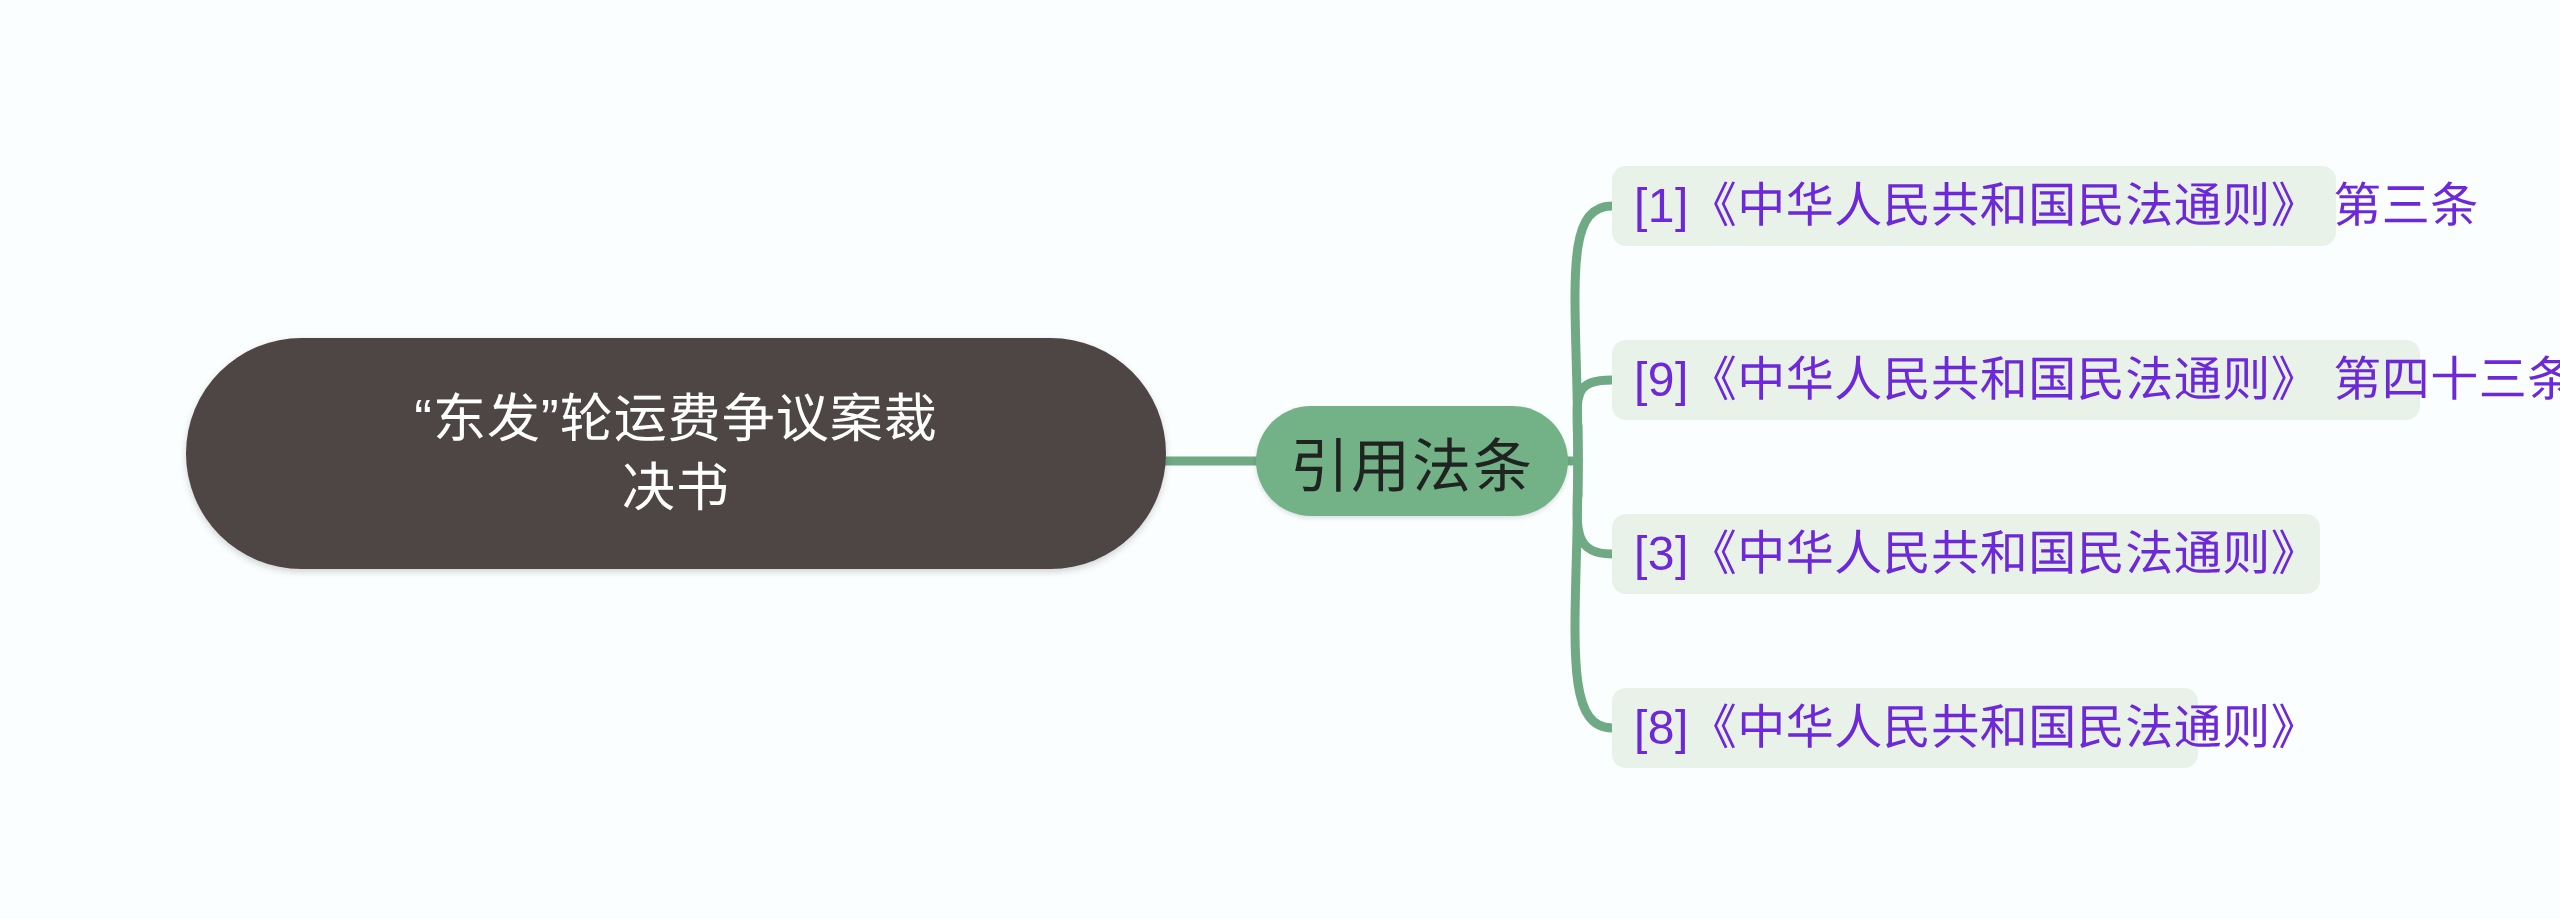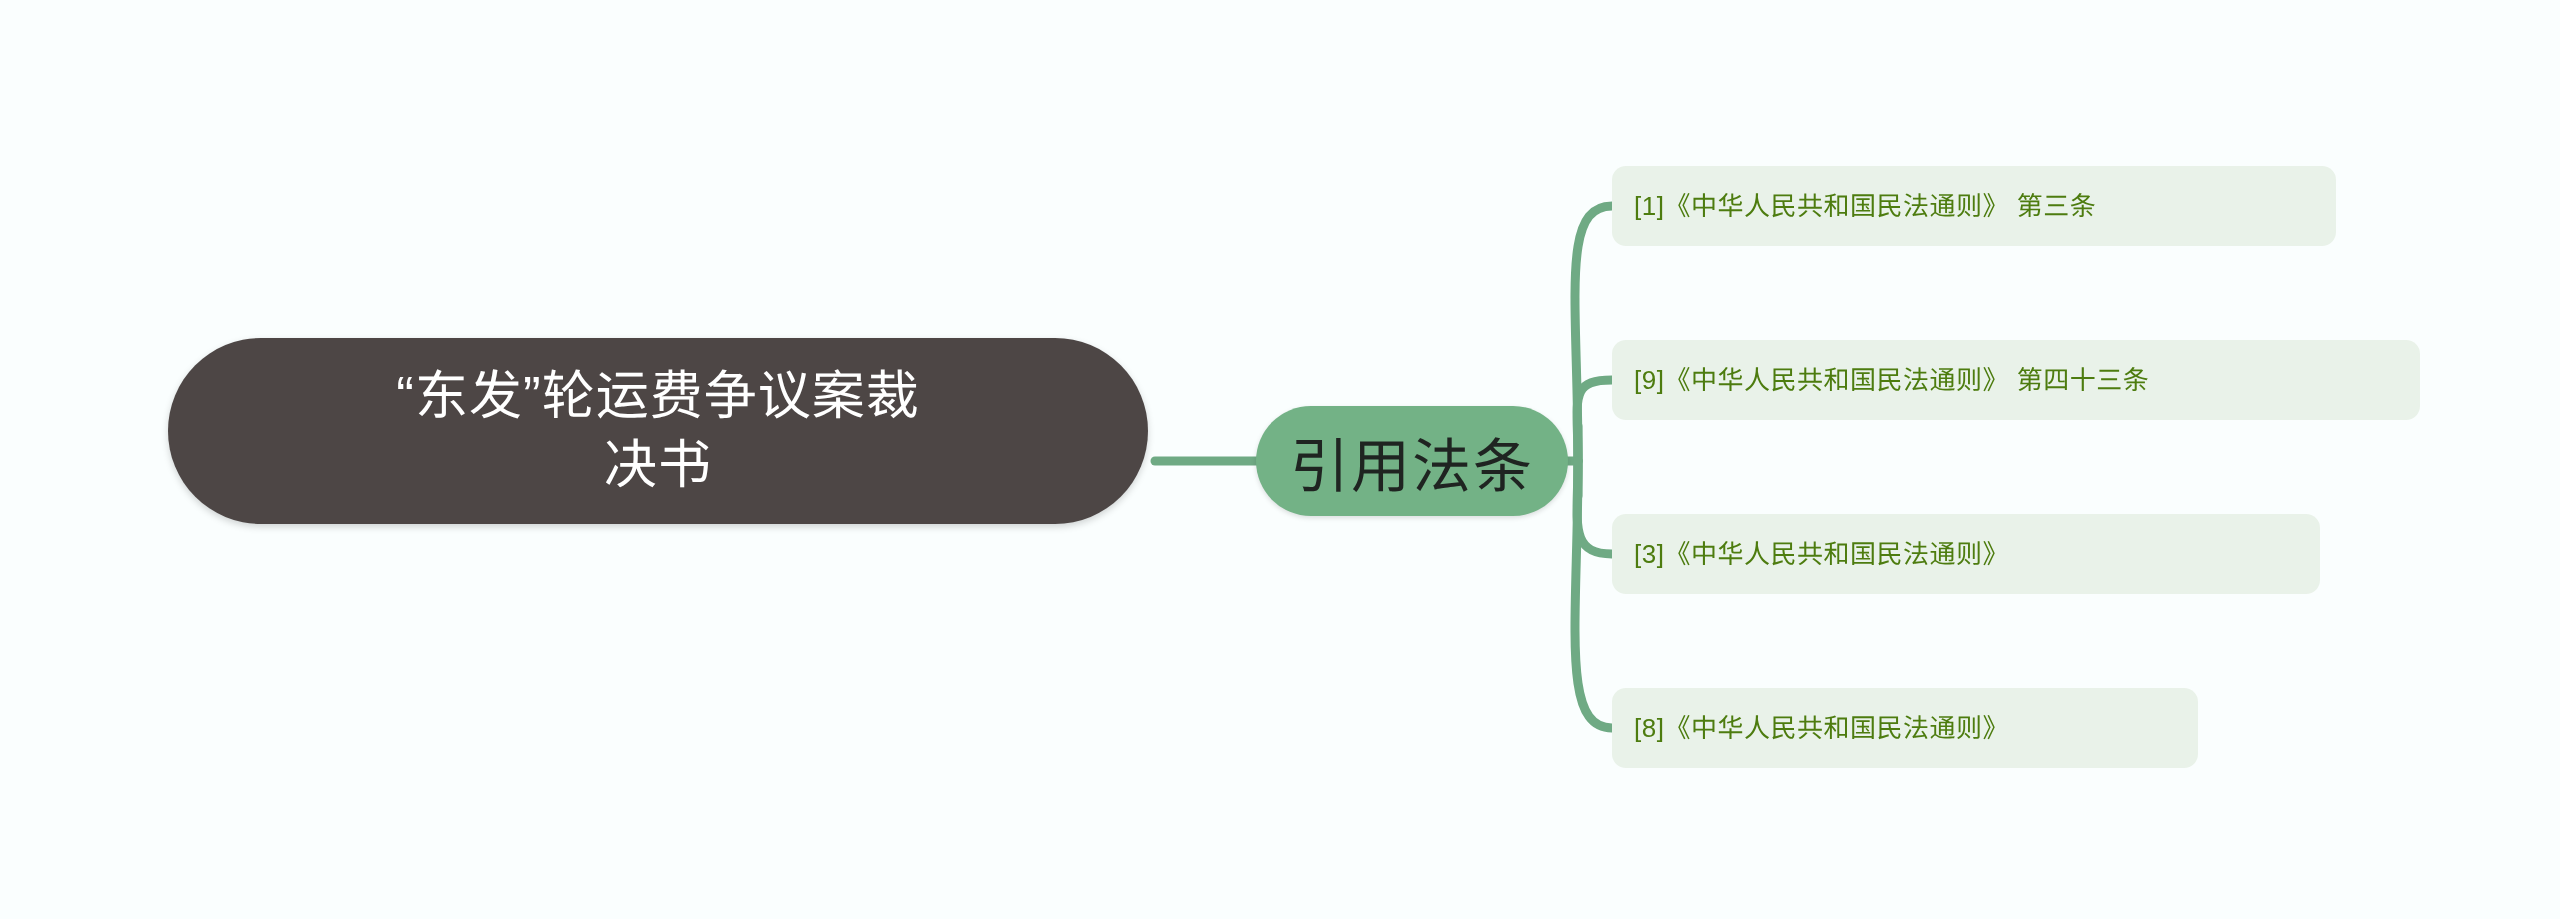--- a/index.html
+++ b/index.html
@@ -48,24 +48,24 @@
   .node {
     position: absolute;
     box-sizing: border-box;
     display: flex;
     align-items: center;
     justify-content: center;
   }
 
   
   #root-node {
-    left: 168px;
+    left: 186px;
     top: 338px;
     width: 980px;
-    height: 186px;
+    height: 231px;
     background: #4d4645;
     border-radius: 123px;
     box-shadow: 0 3px 7px rgba(0,0,0,0.17);
   }
   #root-node .node-text {
     color: #ffffff;
     font-size: 53px;
     line-height: 1.30;
     letter-spacing: 1px;
     text-align: center;
@@ -93,22 +93,22 @@
 
   
   .leaf-node {
     background: #e9f2e9;
     border-radius: 14px;
     justify-content: flex-start;
     height: 80px;
     padding: 0 22px;
   }
   .leaf-node .node-text {
-    color: #4d7c0f;
-    font-size: 26px;
+    color: #6d28d9;
+    font-size: 48px;
     letter-spacing: 0.5px;
     white-space: nowrap;
     line-height: 1;
   }
 
   #leaf-node-1 { left: 1612px; top: 166px; width: 724px; }
   #leaf-node-2 { left: 1612px; top: 340px; width: 808px; }
   #leaf-node-3 { left: 1612px; top: 514px; width: 708px; }
   #leaf-node-4 { left: 1612px; top: 688px; width: 586px; }
 </style>

